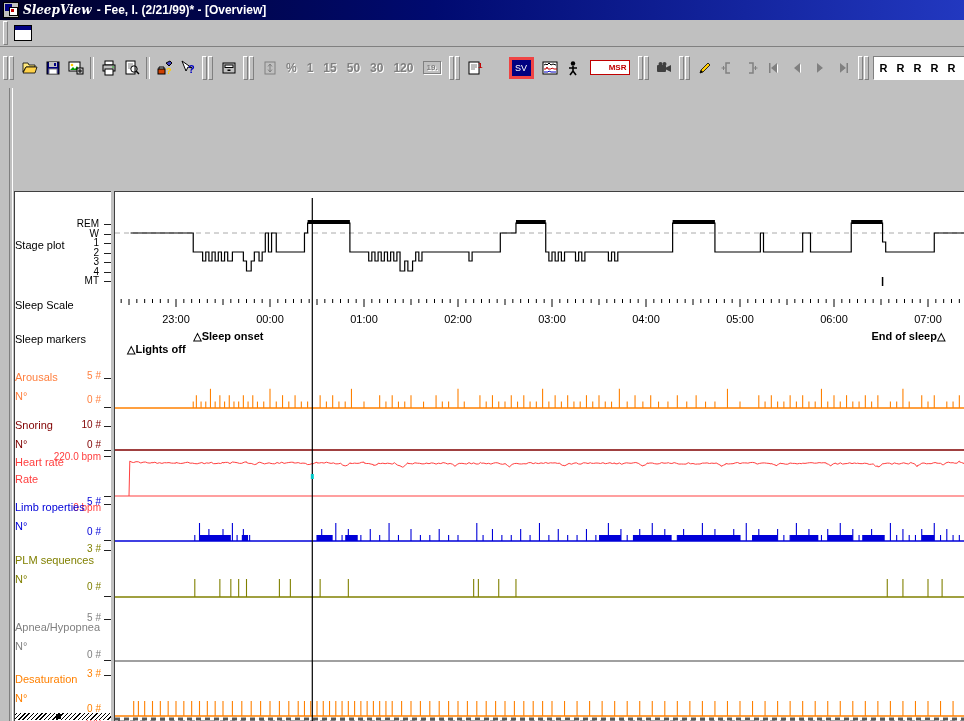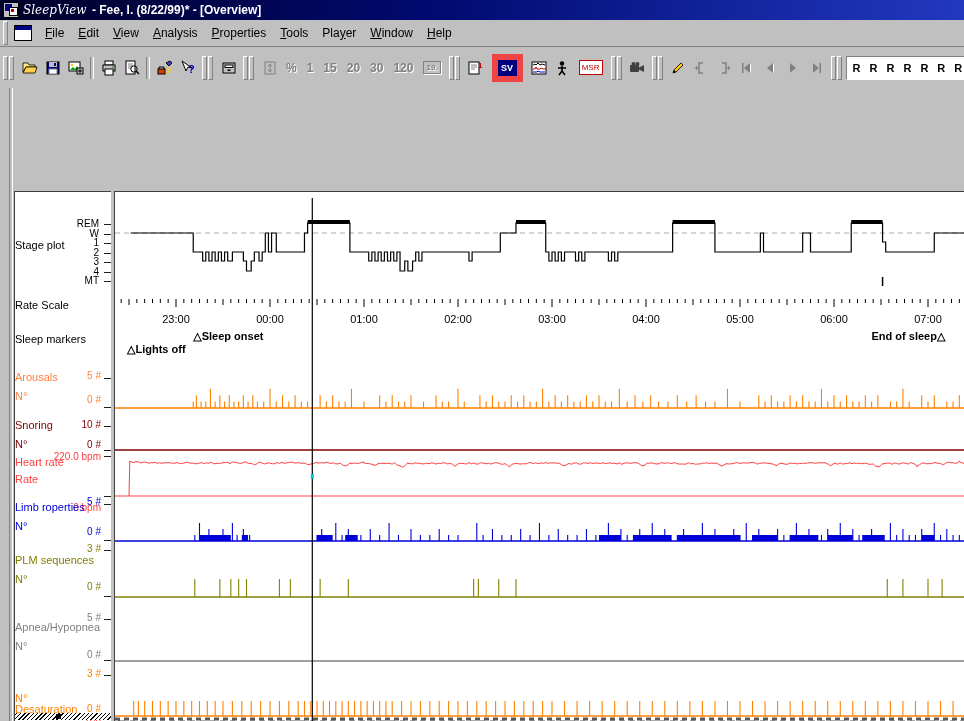--- a/index.html
+++ b/index.html
@@ -5,43 +5,43 @@
   html,body{margin:0;padding:0;background:#c0c0c0;}
   .screen{position:relative;width:964px;height:721px;overflow:hidden;background:#c0c0c0;
           font-family:"Liberation Sans",sans-serif;font-size:11px;color:#000;}
   
   .titlebar{position:absolute;left:0;top:0;width:964px;height:20px;
             background:linear-gradient(90deg,#000028 0%,#000a70 45%,#2238c0 100%);
             display:flex;align-items:center;color:#fff;}
   .app-icon{width:14px;height:14px;margin:0 4px 0 3px;position:relative;background:#c0c0c0;border:1px solid #000;}
   .app-icon i{position:absolute;display:block;}
   .title-text{font-size:12px;font-weight:bold;white-space:nowrap;}
-  .title-logo{font-family:"DejaVu Serif",serif;font-style:italic;font-weight:normal;margin-right:2px;}
+  .title-logo{font-family:"DejaVu Serif",serif;font-style:italic;font-weight:bold;margin-right:2px;}
   
   .menubar{position:absolute;left:0;top:20px;width:964px;height:26px;background:#c0c0c0;
            border-bottom:1px solid #808080;display:flex;align-items:center;}
   .menubar .menu-item{padding:0 7px;line-height:22px;font-size:12px;}
   .menu-item u{text-decoration:underline;}
   .mdi-icon{width:16px;height:14px;margin:0 6px 0 2px;background:#fff;border:1px solid #000;position:relative;}
   .mdi-icon i{position:absolute;left:0;top:0;right:0;height:4px;background:#000080;}
   .gripbar{width:3px;height:22px;border-left:1px solid #fff;border-top:1px solid #fff;
            border-right:1px solid #808080;border-bottom:1px solid #808080;margin-right:1px;background:#c0c0c0;}
   .grip2{display:flex;margin:0 3px;}
   
   .toolbar{position:absolute;left:0;top:47px;width:964px;height:41px;background:#c0c0c0;
            border-bottom:1px solid #808080;display:flex;align-items:center;}
   .tb-btn{width:23px;height:22px;display:flex;align-items:center;justify-content:center;background:#c0c0c0;}
   .tb-btn svg{width:16px;height:16px;}
   .tb-text{height:22px;display:flex;align-items:center;padding:0 5px;font-weight:bold;font-size:12px;}
   .tb-disabled{color:#808080;text-shadow:1px 1px 0 #ffffff;}
   .tb-sep{width:2px;height:22px;border-left:1px solid #808080;border-right:1px solid #fff;margin:0 3px;}
-  .tb-sv{background:#000080;color:#fff;border:6px solid #ef4444;font-size:9px;font-weight:bold;
-         width:19px;height:16px;display:flex;align-items:center;justify-content:center;}
-  .tb-msr{background:#fff;color:#c00000;border:1px solid #c00000;font-size:8px;font-weight:normal;
-          width:22px;height:13px;display:flex;align-items:center;justify-content:center;}
+  .tb-sv{background:#000080;color:#fff;border:3px solid #ef4444;font-size:9px;font-weight:normal;
+         width:19px;height:16px;display:flex;align-items:center;justify-content:center;margin-left:17px;}
+  .tb-msr{background:#fff;color:#c00000;border:1px solid #c00000;font-size:8px;font-weight:bold;
+          width:22px;height:13px;display:flex;align-items:center;justify-content:center;padding-left:16px;}
   .tb-box{border:1px solid #808080;box-shadow:1px 1px 0 #fff;font-size:8px;font-weight:bold;
           color:#808080;padding:1px 2px;}
   .stage-seq-panel{height:22px;background:#fff;border:1px solid;border-color:#808080 #fff #fff #808080;
             display:flex;align-items:center;gap:9px;padding:0 6px;font-weight:bold;font-size:11px;
             overflow:hidden;flex:1;white-space:nowrap;margin-right:-6px;}
   
   .client{position:absolute;left:0;top:88px;width:964px;height:633px;background:#c0c0c0;}
   .frame-groove{position:absolute;left:9px;top:88px;width:2px;height:633px;border-left:1px solid #808080;border-right:1px solid #fff;}
   .sidebar{position:absolute;left:14px;top:103px;width:96px;height:618px;background:#fff;
            border-top:1px solid #404040;border-left:1px solid #404040;overflow:hidden;}
@@ -58,40 +58,29 @@
 </head>
 <body>
 
 <div class="screen">
   <div class="titlebar">
     <span class="app-icon">
       <i style="left:1px;top:1px;width:7px;height:7px;background:#000080;"></i>
       <i style="left:5px;top:4px;width:7px;height:7px;background:#fff;border:1px solid #000;"></i>
       <i style="left:7px;top:6px;width:3px;height:3px;background:#c00000;"></i>
     </span>
-    <span class="title-text"><span class="title-logo">SleepView</span><span> - Fee, I.  (8/22/99)* - [Overview]</span></span>
+    <span class="title-text"><span class="title-logo">SleepView</span><span> - Fee, I.  (2/21/99)* - [Overview]</span></span>
   </div>
 
   <div class="menubar">
     <span class="grip2">
         <span class="gripbar"></span>
       </span>
     <span class="mdi-icon">
         <i></i>
-      </span>
-    <span id="menu-items" style="display:flex;">
-        <span class="menu-item"><u>F</u>ile</span>
-        <span class="menu-item"><u>E</u>dit</span>
-        <span class="menu-item"><u>V</u>iew</span>
-        <span class="menu-item"><u>A</u>nalysis</span>
-        <span class="menu-item"><u>P</u>roperties</span>
-        <span class="menu-item"><u>T</u>ools</span>
-        <span class="menu-item">Pla<u>y</u>er</span>
-        <span class="menu-item"><u>W</u>indow</span>
-        <span class="menu-item"><u>H</u>elp</span>
       </span>
   </div>
 
   <div class="toolbar" id="toolbar">
       <span class="grip2">
         <span class="gripbar"></span>
         <span class="gripbar"></span>
       </span>
       <span class="tb-btn">
         <svg viewBox="0 0 16 16">
@@ -165,21 +154,21 @@
       </span>
       <span class="tb-btn">
         <svg viewBox="0 0 16 16">
           <rect x="3" y="2" width="10" height="12" fill="none" stroke="#808080"></rect>
           <path d="M8 4v8M8 4l-2 2.5M8 4l2 2.5M8 12l-2-2.5M8 12l2-2.5" stroke="#808080" fill="none"></path>
         </svg>
       </span>
       <span class="tb-text tb-disabled">%</span>
       <span class="tb-text tb-disabled">1</span>
       <span class="tb-text tb-disabled">15</span>
-      <span class="tb-text tb-disabled">20</span>
+      <span class="tb-text tb-disabled">50</span>
       <span class="tb-text tb-disabled">30</span>
       <span class="tb-text tb-disabled">120</span>
       <span class="tb-text tb-disabled">
         <span class="tb-box">19.</span>
       </span>
       <span class="grip2">
         <span class="gripbar"></span>
         <span class="gripbar"></span>
       </span>
       <span class="tb-btn">
@@ -296,21 +285,21 @@
         <div class="sb-stage" style="top: 45px; color: rgb(0, 0, 0);">1</div>
         <div class="sb-tick" style="top: 51px;"></div>
         <div class="sb-stage" style="top: 55px; color: rgb(0, 0, 0);">2</div>
         <div class="sb-tick" style="top: 61px;"></div>
         <div class="sb-stage" style="top: 64px; color: rgb(0, 0, 0);">3</div>
         <div class="sb-tick" style="top: 70px;"></div>
         <div class="sb-stage" style="top: 74px; color: rgb(0, 0, 0);">4</div>
         <div class="sb-tick" style="top: 80px;"></div>
         <div class="sb-stage" style="top: 83px; color: rgb(0, 0, 0);">MT</div>
         <div class="sb-tick" style="top: 89px;"></div>
-        <div class="sb-label" style="top: 107px; color: rgb(0, 0, 0);">Rate Scale</div>
+        <div class="sb-label" style="top: 107px; color: rgb(0, 0, 0);">Sleep Scale</div>
         <div class="sb-label" style="top: 141px; color: rgb(0, 0, 0);">Sleep markers</div>
         <div class="sb-label" style="top: 179px; color: rgb(255, 128, 64);">Arousals</div>
         <div class="sb-label" style="top: 198px; color: rgb(255, 128, 64);">N°</div>
         <div class="sb-num" style="top: 178px; color: rgb(255, 128, 64);">5 #</div>
         <div class="sb-num" style="top: 202px; color: rgb(255, 128, 64);">0 #</div>
         <div class="sb-tick" style="top: 186px;"></div>
         <div class="sb-tick" style="top: 215px;"></div>
         <div class="sb-label" style="top: 227px; color: rgb(128, 0, 0);">Snoring</div>
         <div class="sb-label" style="top: 246px; color: rgb(128, 0, 0);">N°</div>
         <div class="sb-num" style="top: 227px; color: rgb(128, 0, 0);">10 #</div>
@@ -334,21 +323,21 @@
         <div class="sb-num" style="top: 351px; color: rgb(128, 128, 0);">3 #</div>
         <div class="sb-num" style="top: 389px; color: rgb(128, 128, 0);">0 #</div>
         <div class="sb-tick" style="top: 358px;"></div>
         <div class="sb-tick" style="top: 404px;"></div>
         <div class="sb-label" style="top: 429px; color: rgb(128, 128, 128);">Apnea/Hypopnea</div>
         <div class="sb-label" style="top: 448px; color: rgb(128, 128, 128);">N°</div>
         <div class="sb-num" style="top: 420px; color: rgb(128, 128, 128);">5 #</div>
         <div class="sb-num" style="top: 457px; color: rgb(128, 128, 128);">0 #</div>
         <div class="sb-tick" style="top: 427px;"></div>
         <div class="sb-tick" style="top: 468px;"></div>
-        <div class="sb-label" style="top: 481px; color: rgb(255, 128, 0); margin-top: 30px;">Desaturation</div>
+        <div class="sb-label" style="top: 481px; color: rgb(255, 128, 0);">Desaturation</div>
         <div class="sb-label" style="top: 500px; color: rgb(255, 128, 0);">N°</div>
         <div class="sb-num" style="top: 476px; color: rgb(255, 128, 0);">3 #</div>
         <div class="sb-num" style="top: 511px; color: rgb(255, 128, 0);">0 #</div>
         <div class="sb-tick" style="top: 483px;"></div>
         <div class="sb-tick" style="top: 523px;"></div>
         <div class="sb-num" style="top: 525px; color: rgb(255, 64, 64);">100</div>
         <div class="hatch" style="top: 521px;">
           <div class="handle"></div>
         </div>
       </div>

